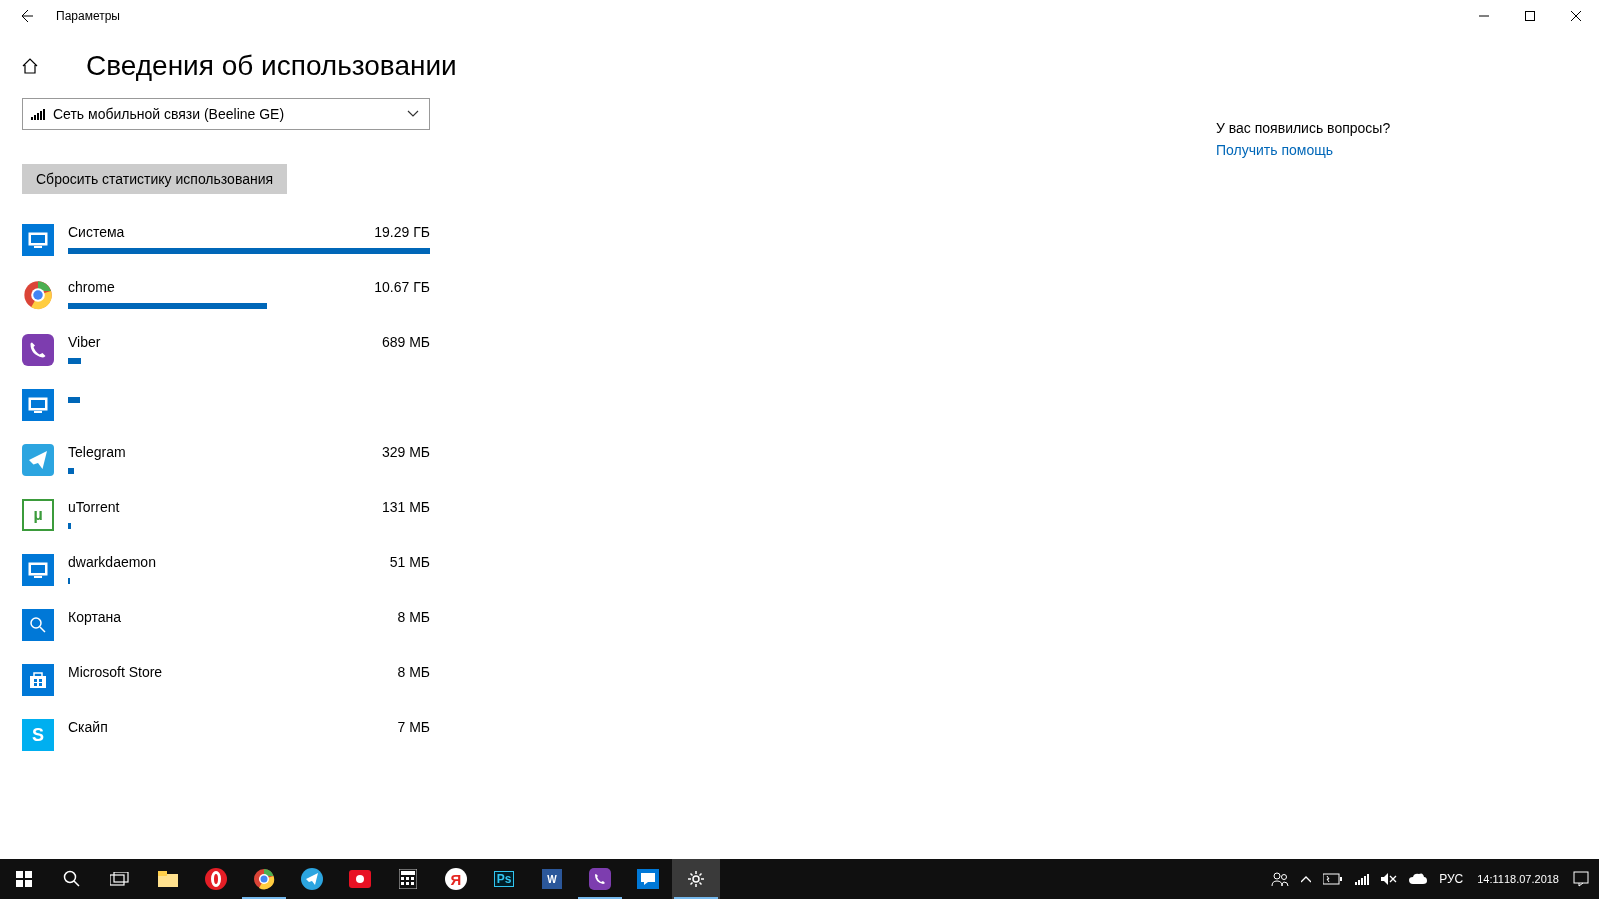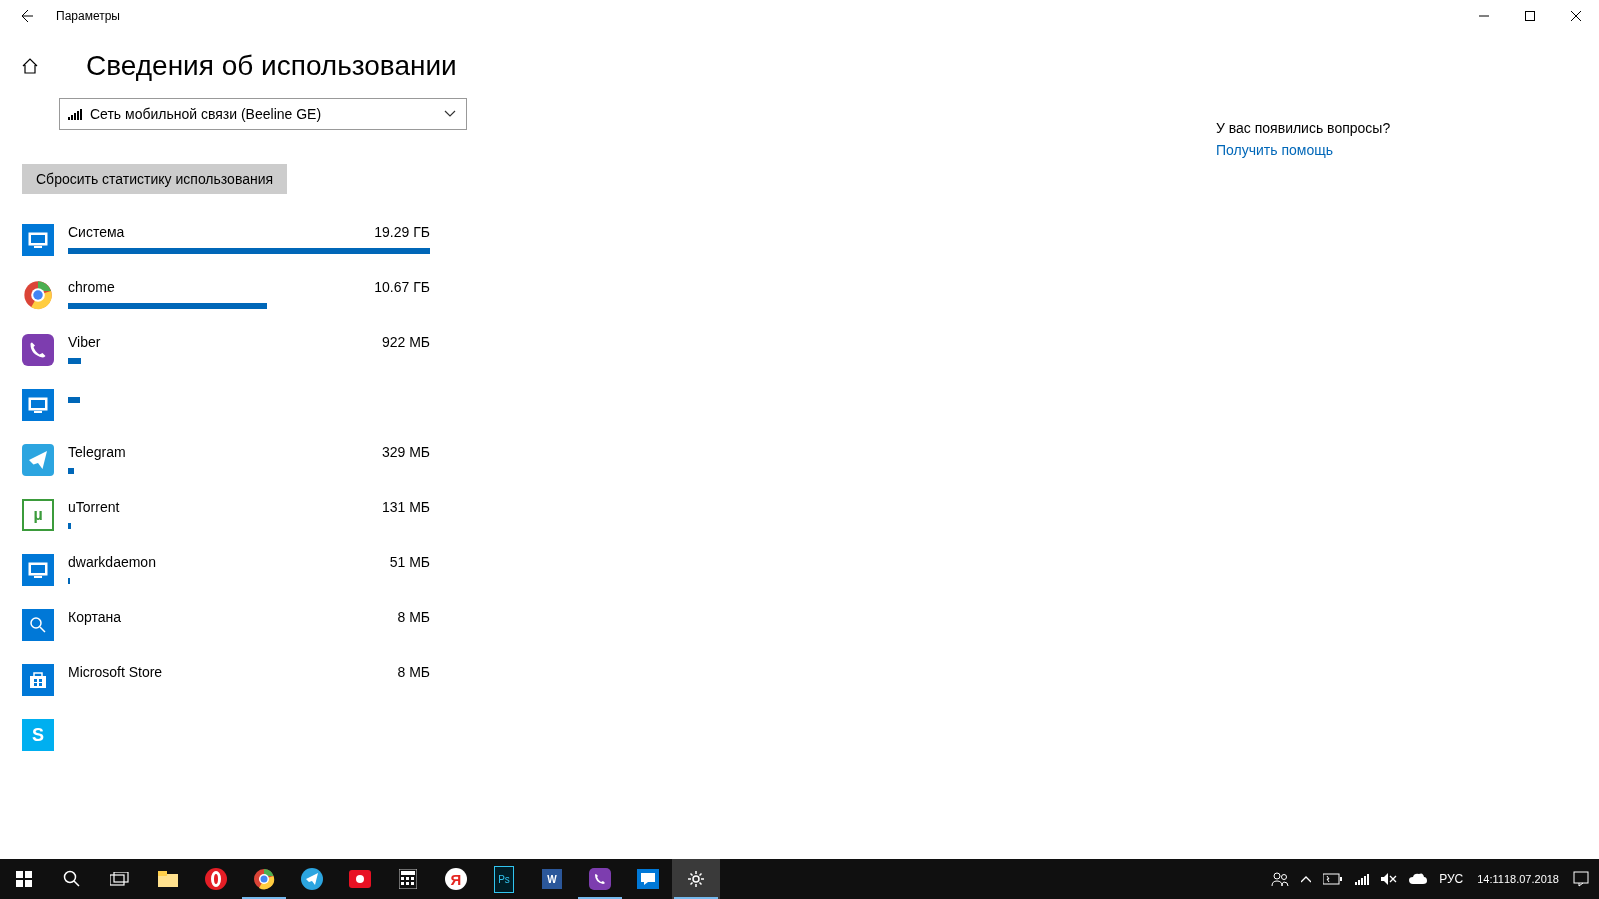--- a/index.html
+++ b/index.html
@@ -66,21 +66,20 @@
   .dropdown {
     margin-top: 6px;
     width: 408px;
     height: 32px;
     border: 1px solid #999;
     display: flex;
     align-items: center;
     padding: 0 8px;
     cursor: pointer;
     position: relative;
-    margin-left: 37px;
   }
   .dropdown .signal-icon { margin-right: 8px; display: inline-flex; }
   .dropdown .chev {
     position: absolute; right: 10px;
     font-size: 10px; color: #333;
   }
   .reset-btn {
     margin-top: 34px;
     background: #ccc;
     border: none;
@@ -279,21 +278,21 @@
         </div>
         <div class="app-row">
           <div class="app-icon ic-viber">
             <svg width="18" height="18" viewBox="0 0 12 12">
               <path d="M2 1 Q1 1 1 2 Q1 9 9 11 Q10 11 11 10 L9 8 L7 9 Q4 7 3 4 L4 3 Z" fill="#fff"></path>
             </svg>
           </div>
           <div class="app-body">
             <div class="app-top">
               <span>Viber</span>
-              <span>922 МБ</span>
+              <span>689 МБ</span>
             </div>
             <div class="bar-track">
               <div class="bar-fill" style="width:3.5%"></div>
             </div>
           </div>
         </div>
         <div class="app-row">
           <div class="app-icon ic-sys">
             <svg width="20" height="16" viewBox="0 0 20 16">
               <rect x="1" y="1" width="18" height="12" fill="#fff" stroke="#fff"></rect>
@@ -383,20 +382,26 @@
           <div class="app-body">
             <div class="app-top">
               <span>Microsoft Store</span>
               <span>8 МБ</span>
             </div>
           </div>
         </div>
         <div class="app-row">
           <div class="app-icon ic-skype">
             <span style="color:#fff;font-weight:bold;font-size:18px">S</span>
+          </div>
+          <div class="app-body">
+            <div class="app-top">
+              <span>Скайп</span>
+              <span>7 МБ</span>
+            </div>
           </div>
         </div>
       </div>
   </div>
 </div>
 
 <div class="right-col">
   <div class="q">У вас появились вопросы?</div>
   <div class="link">Получить помощь</div>
 </div>
@@ -463,21 +468,21 @@
         <rect x="12" y="8" width="3" height="3" fill="#fff"></rect>
         <rect x="2" y="13" width="3" height="3" fill="#fff"></rect>
         <rect x="7" y="13" width="3" height="3" fill="#fff"></rect>
         <rect x="12" y="13" width="3" height="3" fill="#fff"></rect>
       </svg>
   </div>
   <div class="tb-item">
     <div class="round" style="width:22px;height:22px;background:#fff;color:#e52620;font-weight:bold;font-size:15px;display:flex;align-items:center;justify-content:center;">Я</div>
   </div>
   <div class="tb-item">
-    <div style="width:20px;height:27px;background:#001d26;border:1px solid #31c5f0;color:#31c5f0;font-size:10px;font-weight:normal;display:flex;align-items:center;justify-content:center;">Ps</div>
+    <div style="width:20px;height:16px;background:#001d26;border:1px solid #31c5f0;color:#31c5f0;font-size:12px;font-weight:bold;display:flex;align-items:center;justify-content:center;">Ps</div>
   </div>
   <div class="tb-item">
     <div style="width:20px;height:20px;background:#2b579a;color:#fff;font-size:10px;font-weight:bold;display:flex;align-items:center;justify-content:center;">W</div>
   </div>
   <div class="tb-item active">
     <div style="width:22px;height:22px;background:#7d3daf;border-radius:5px;display:flex;align-items:center;justify-content:center;">
       <svg width="12" height="12" viewBox="0 0 12 12">
           <path d="M2 1 Q1 1 1 2 Q1 9 9 11 Q10 11 11 10 L9 8 L7 9 Q4 7 3 4 L4 3 Z" fill="#fff"></path>
         </svg>
     </div>

